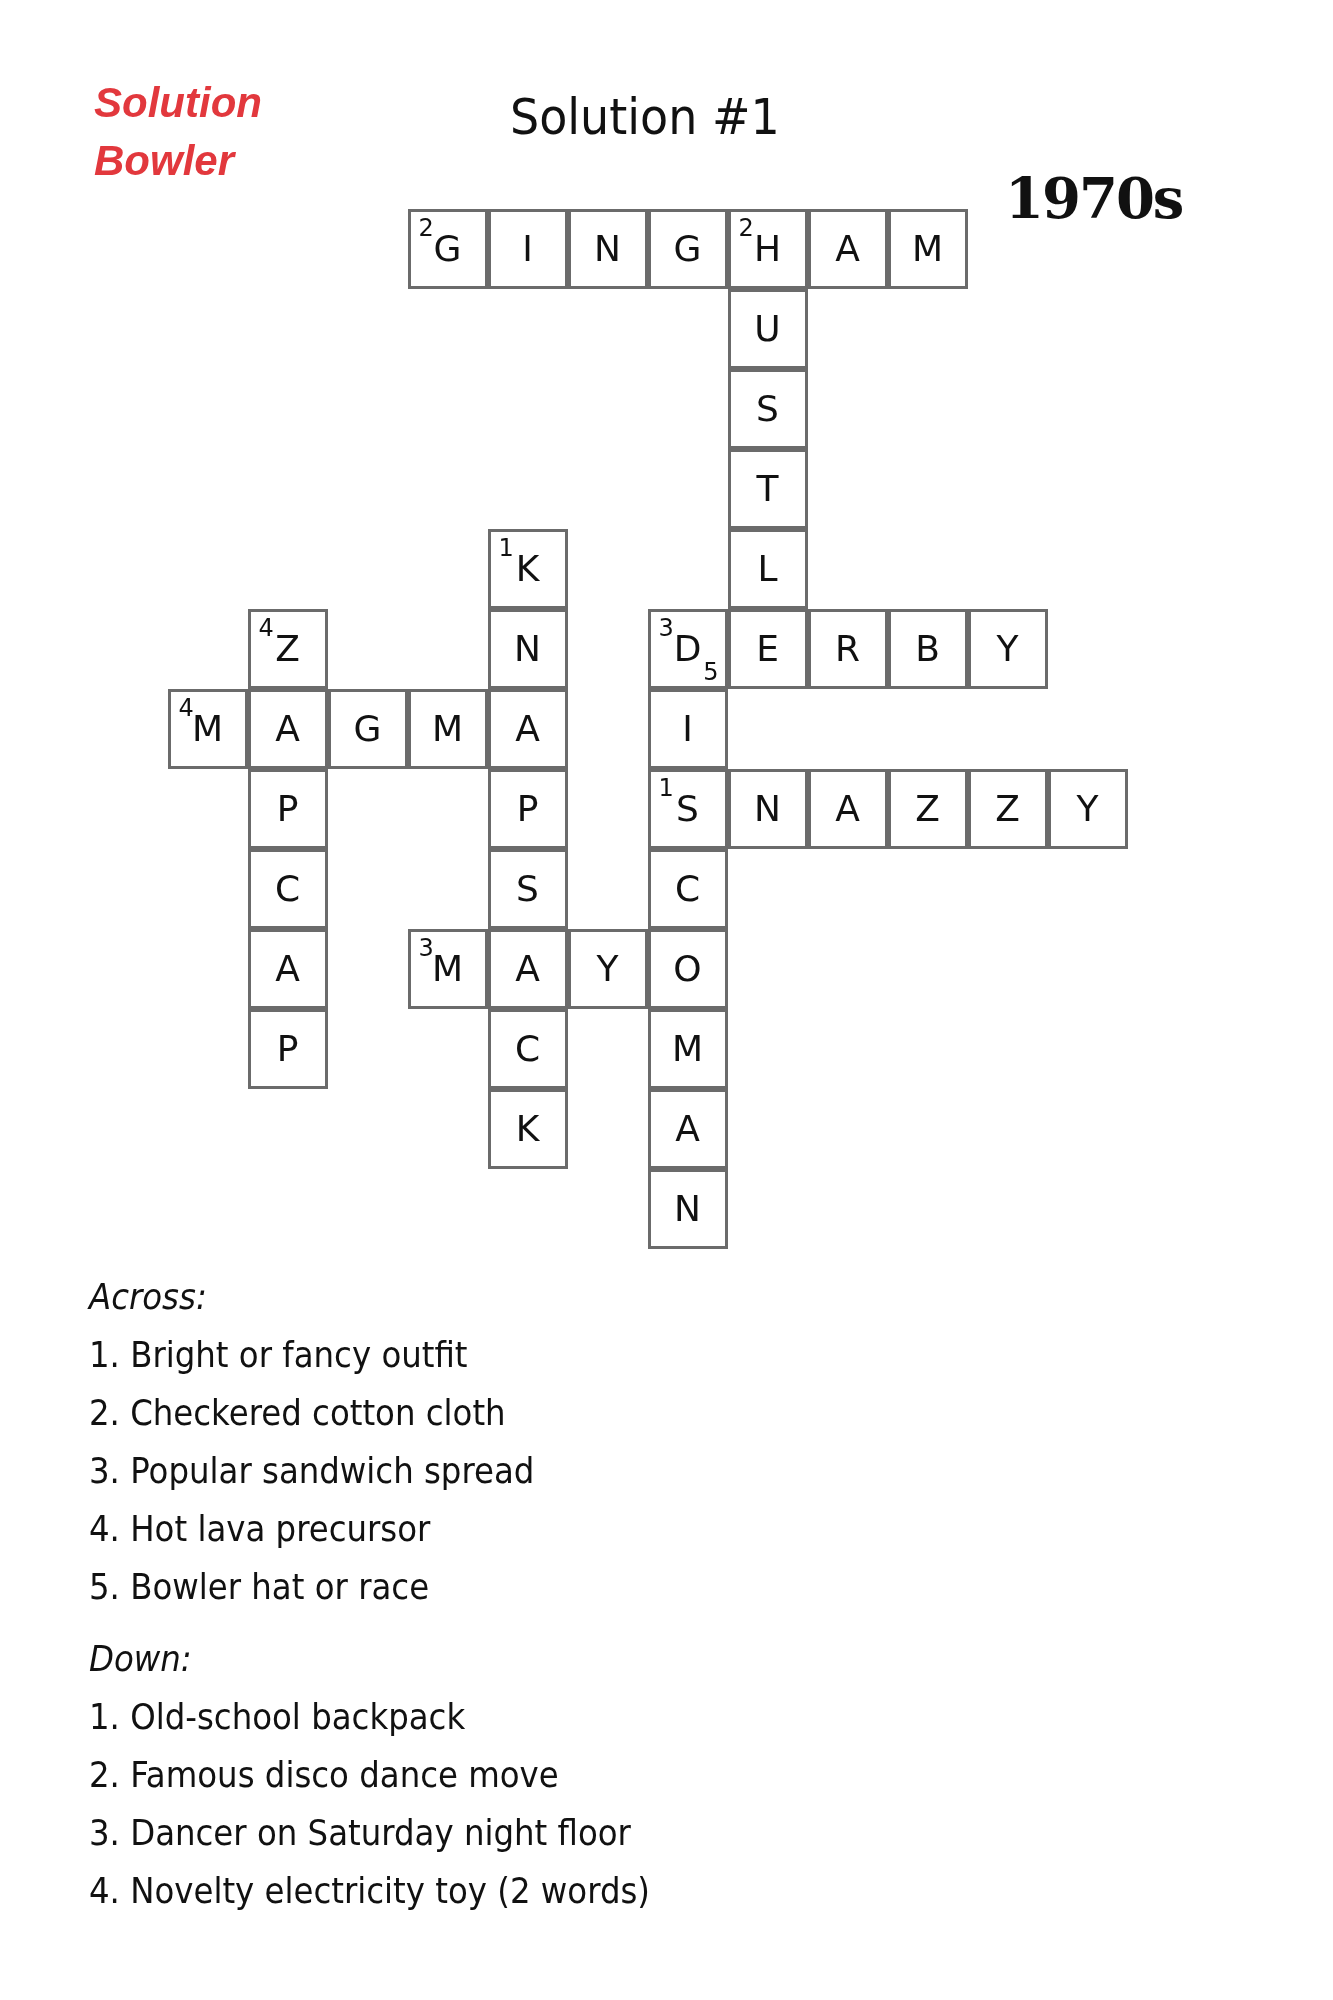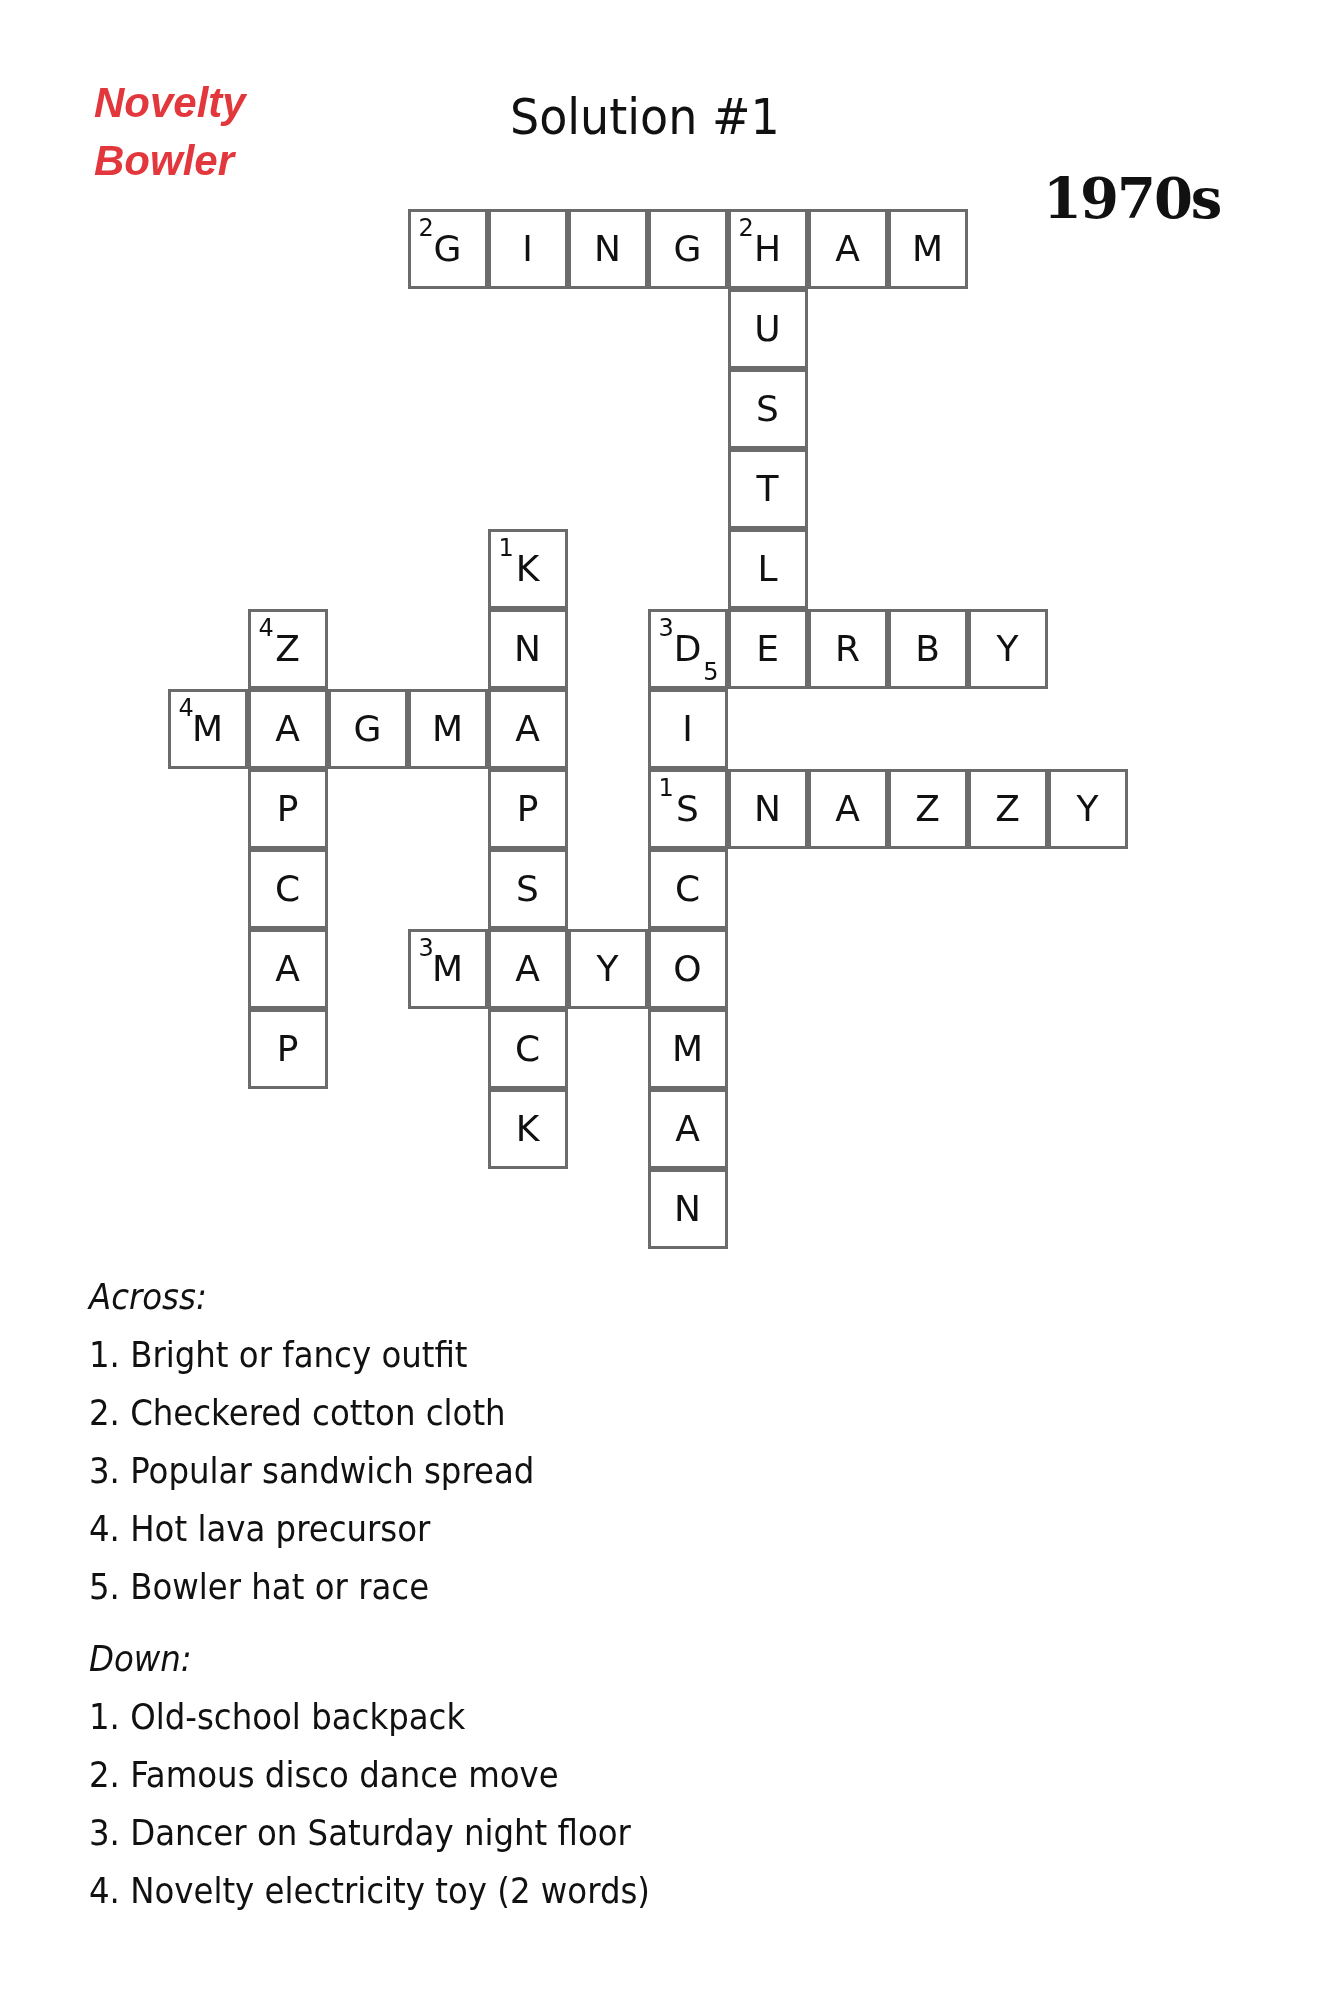--- a/index.html
+++ b/index.html
@@ -1,32 +1,32 @@
 <!DOCTYPE html>
 <html><head>
 <meta charset="utf-8">
 <style>
   html,body{margin:0;padding:0;background:#fff;}
   body{width:1333px;height:2000px;position:relative;overflow:hidden;font-family:"DejaVu Sans",sans-serif;color:#111;}
   .red{position:absolute;left:94px;color:#e2383d;font-family:"Liberation Sans",sans-serif;font-weight:bold;font-style:italic;font-size:42px;line-height:1;}
   #lbl1{top:82px;} #lbl2{top:140px;}
   #title{position:absolute;left:510px;top:92px;font-family:"DejaVu Sans",sans-serif;font-size:50px;line-height:1;font-weight:normal;transform:scaleX(0.92);transform-origin:left top;}
-  #era{position:absolute;left:1005px;top:170px;font-family:"DejaVu Serif",serif;font-weight:bold;font-size:56px;line-height:1;letter-spacing:-2px;margin-left:38px;}
+  #era{position:absolute;left:1005px;top:170px;font-family:"DejaVu Serif",serif;font-weight:bold;font-size:56px;line-height:1;letter-spacing:-2px;}
   #grid{position:absolute;left:0;top:0;}
   .cell{position:absolute;width:80px;height:80px;box-sizing:border-box;border:3px solid #6b6b6b;background:#fff;display:flex;align-items:center;justify-content:center;font-family:"DejaVu Sans",sans-serif;font-size:36px;margin-left:-1.5px;margin-top:-1.5px;}
   .num{position:absolute;left:8px;top:4px;font-size:24px;line-height:1;}
   .num2{position:absolute;right:6px;bottom:2px;font-size:24px;line-height:1;}
   .clues{position:absolute;left:89px;font-family:"DejaVu Sans",sans-serif;font-size:36px;line-height:58px;transform:scaleX(0.9);transform-origin:left top;}
   #across{top:1268px;} #down{top:1630px;}
   .head{font-style:italic;}
 </style>
 </head>
 <body>
 
-<div id="lbl1" class="red">Novelty</div>
+<div id="lbl1" class="red">Solution</div>
 <div id="lbl2" class="red">Bowler</div>
 <div id="title">Solution #1</div>
 <div id="era">1970s</div>
 
 <div id="grid">
     <div class="cell" style="left: 409px; top: 210px;">
       <span>G</span>
       <span class="num">2</span>
     </div>
     <div class="cell" style="left: 489px; top: 210px;">

